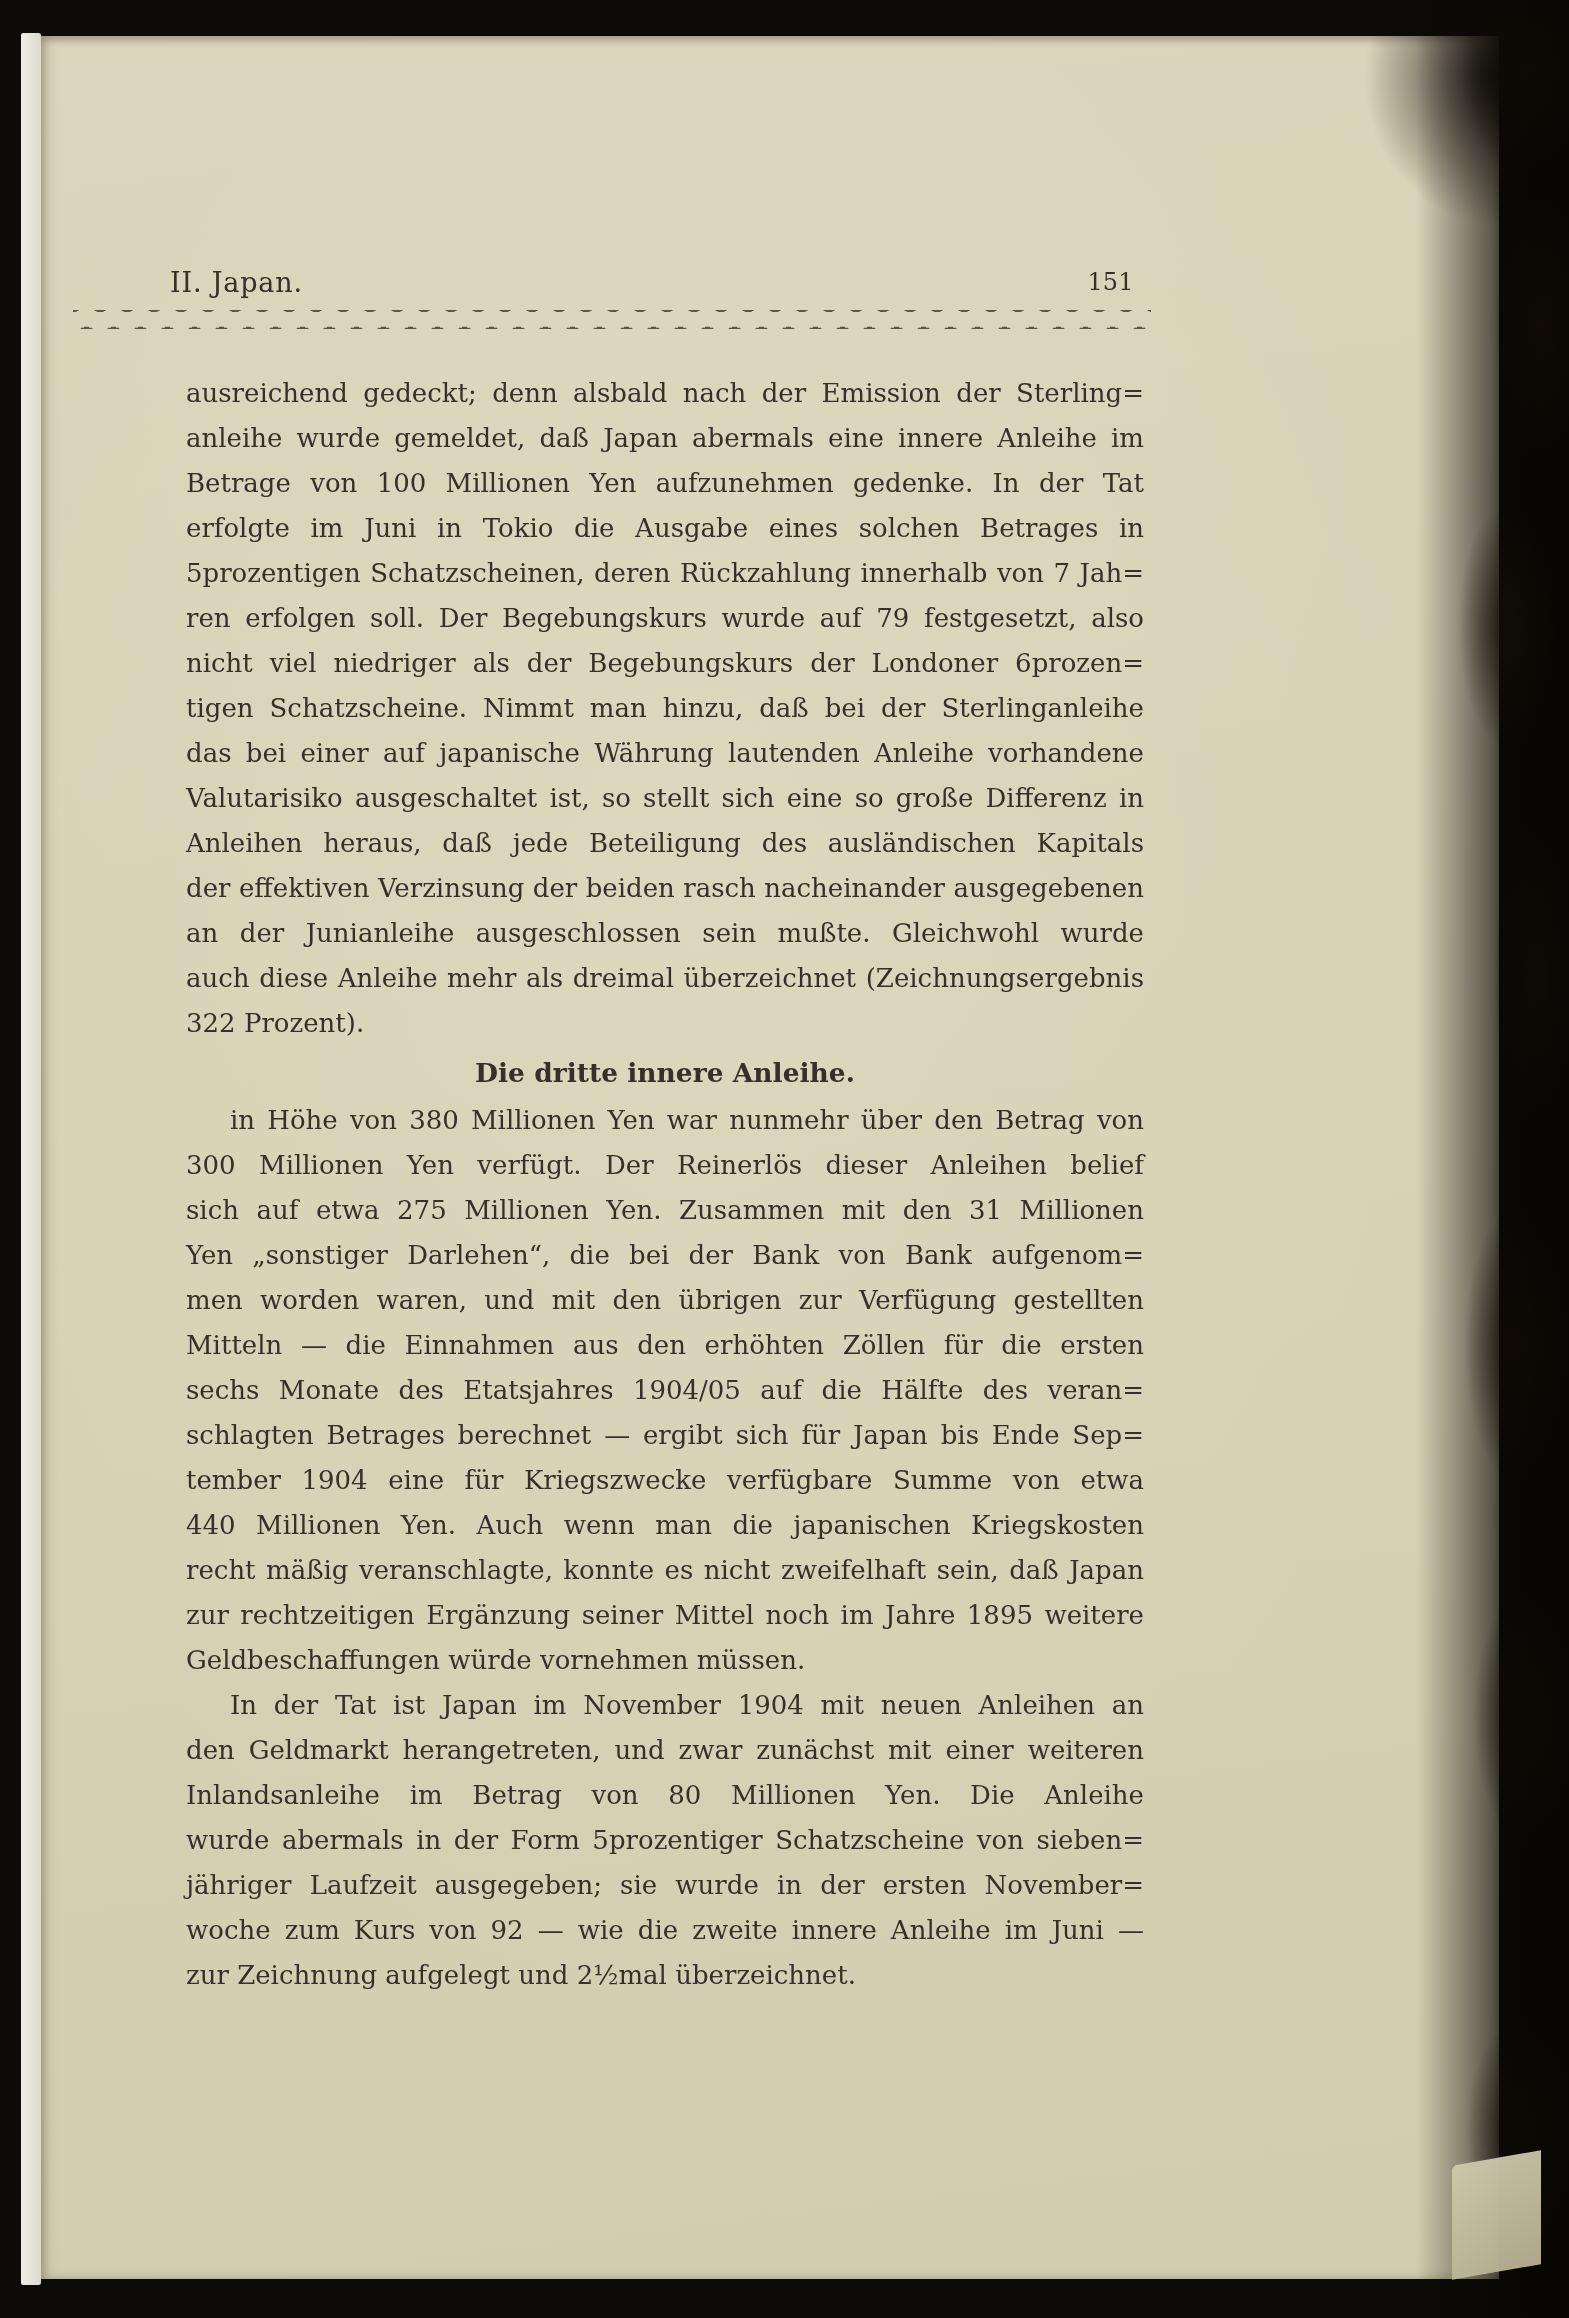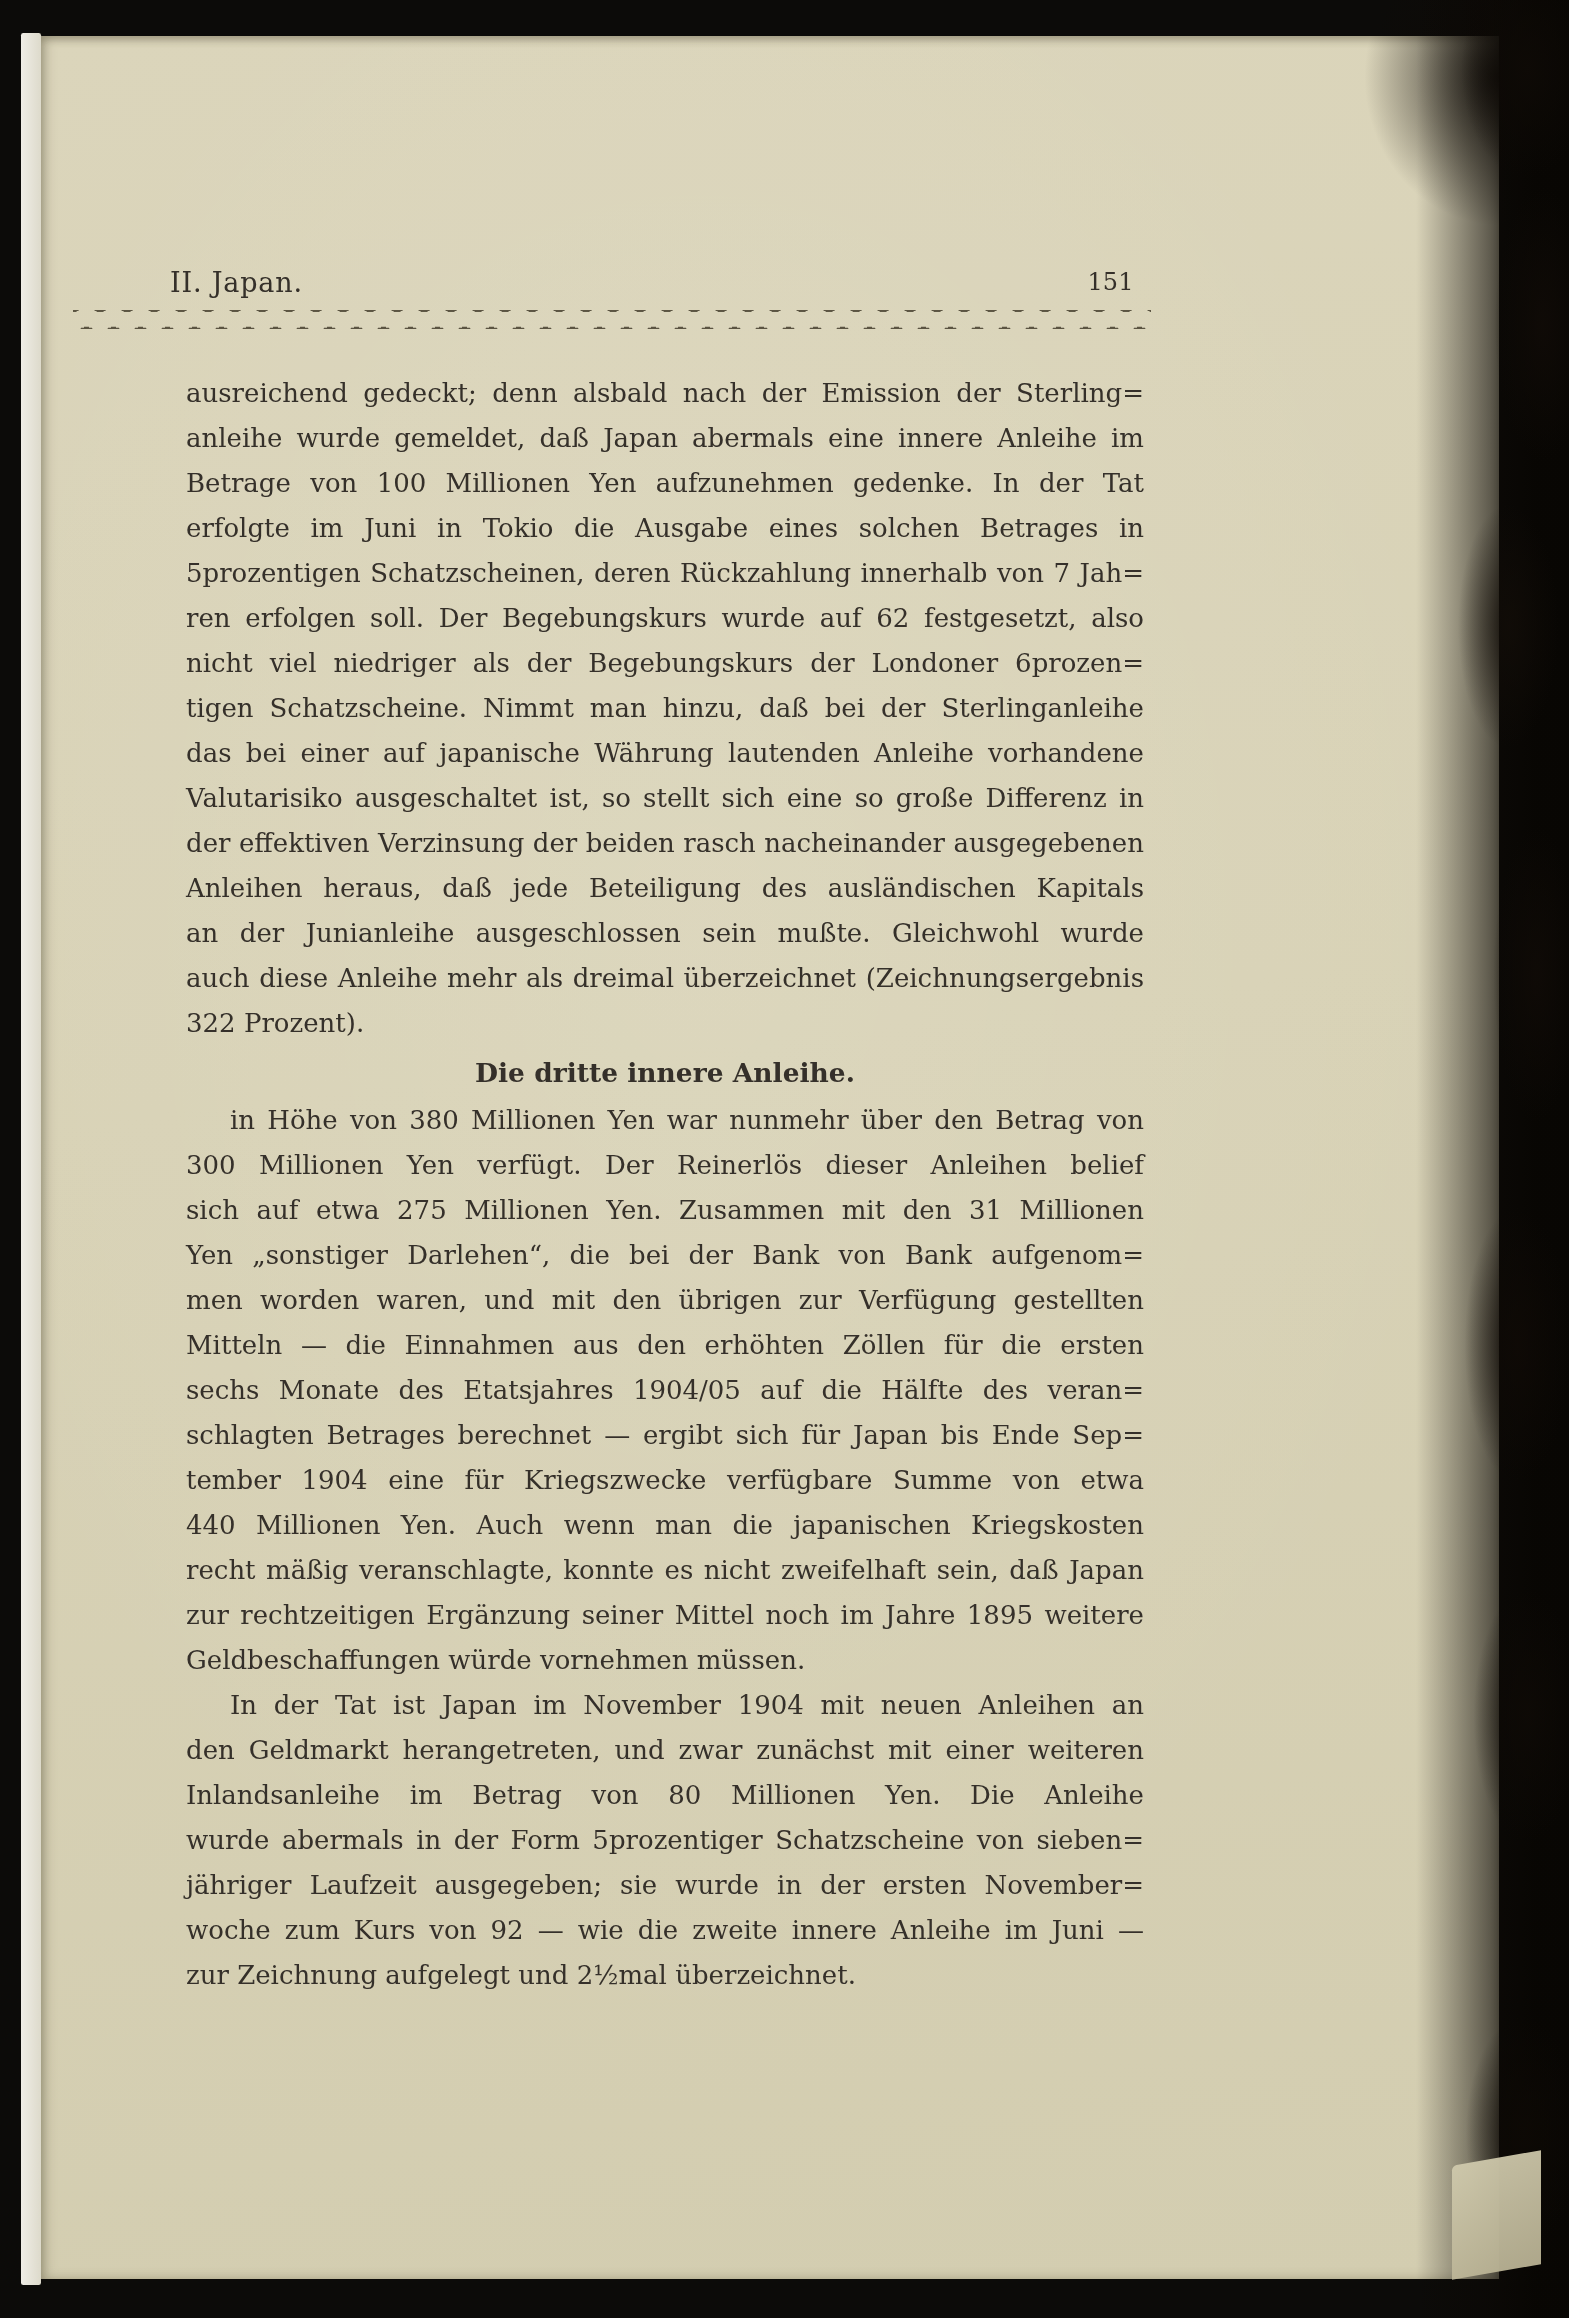--- a/index.html
+++ b/index.html
@@ -111,27 +111,27 @@
       <div class="ornament"></div>
 
       <div class="body">
 
         <div class="paragraph">
             <div class="line">ausreichend gedeckt; denn alsbald nach der Emission der Sterling=</div>
             <div class="line">anleihe wurde gemeldet, daß Japan abermals eine innere Anleihe im</div>
             <div class="line">Betrage von 100 Millionen Yen aufzunehmen gedenke.  In der Tat</div>
             <div class="line">erfolgte im Juni in Tokio die Ausgabe eines solchen Betrages  in</div>
             <div class="line">5prozentigen Schatzscheinen, deren Rückzahlung innerhalb von 7 Jah=</div>
-            <div class="line">ren erfolgen soll.  Der Begebungskurs wurde auf 62 festgesetzt, also</div>
+            <div class="line">ren erfolgen soll.  Der Begebungskurs wurde auf 79 festgesetzt, also</div>
             <div class="line">nicht viel niedriger als der Begebungskurs der Londoner 6prozen=</div>
             <div class="line">tigen Schatzscheine.  Nimmt man hinzu, daß bei der Sterlinganleihe</div>
             <div class="line">das bei einer auf japanische Währung lautenden Anleihe vorhandene</div>
             <div class="line">Valutarisiko ausgeschaltet ist, so stellt sich eine so große Differenz in</div>
+            <div class="line">Anleihen heraus, daß jede Beteiligung des ausländischen Kapitals</div>
             <div class="line">der effektiven Verzinsung der beiden rasch nacheinander ausgegebenen</div>
-            <div class="line">Anleihen heraus, daß jede Beteiligung des ausländischen Kapitals</div>
             <div class="line">an der Junianleihe ausgeschlossen sein mußte.  Gleichwohl wurde</div>
             <div class="line">auch diese Anleihe mehr als dreimal überzeichnet (Zeichnungsergebnis</div>
             <div class="line">322 Prozent).</div>
           </div>
 
         <div class="section-heading">Die dritte innere Anleihe.</div>
 
         <div class="paragraph indent">
             <div class="line">in Höhe von 380 Millionen Yen war nunmehr über den Betrag von</div>
             <div class="line">300 Millionen Yen verfügt.  Der Reinerlös dieser Anleihen belief</div>

